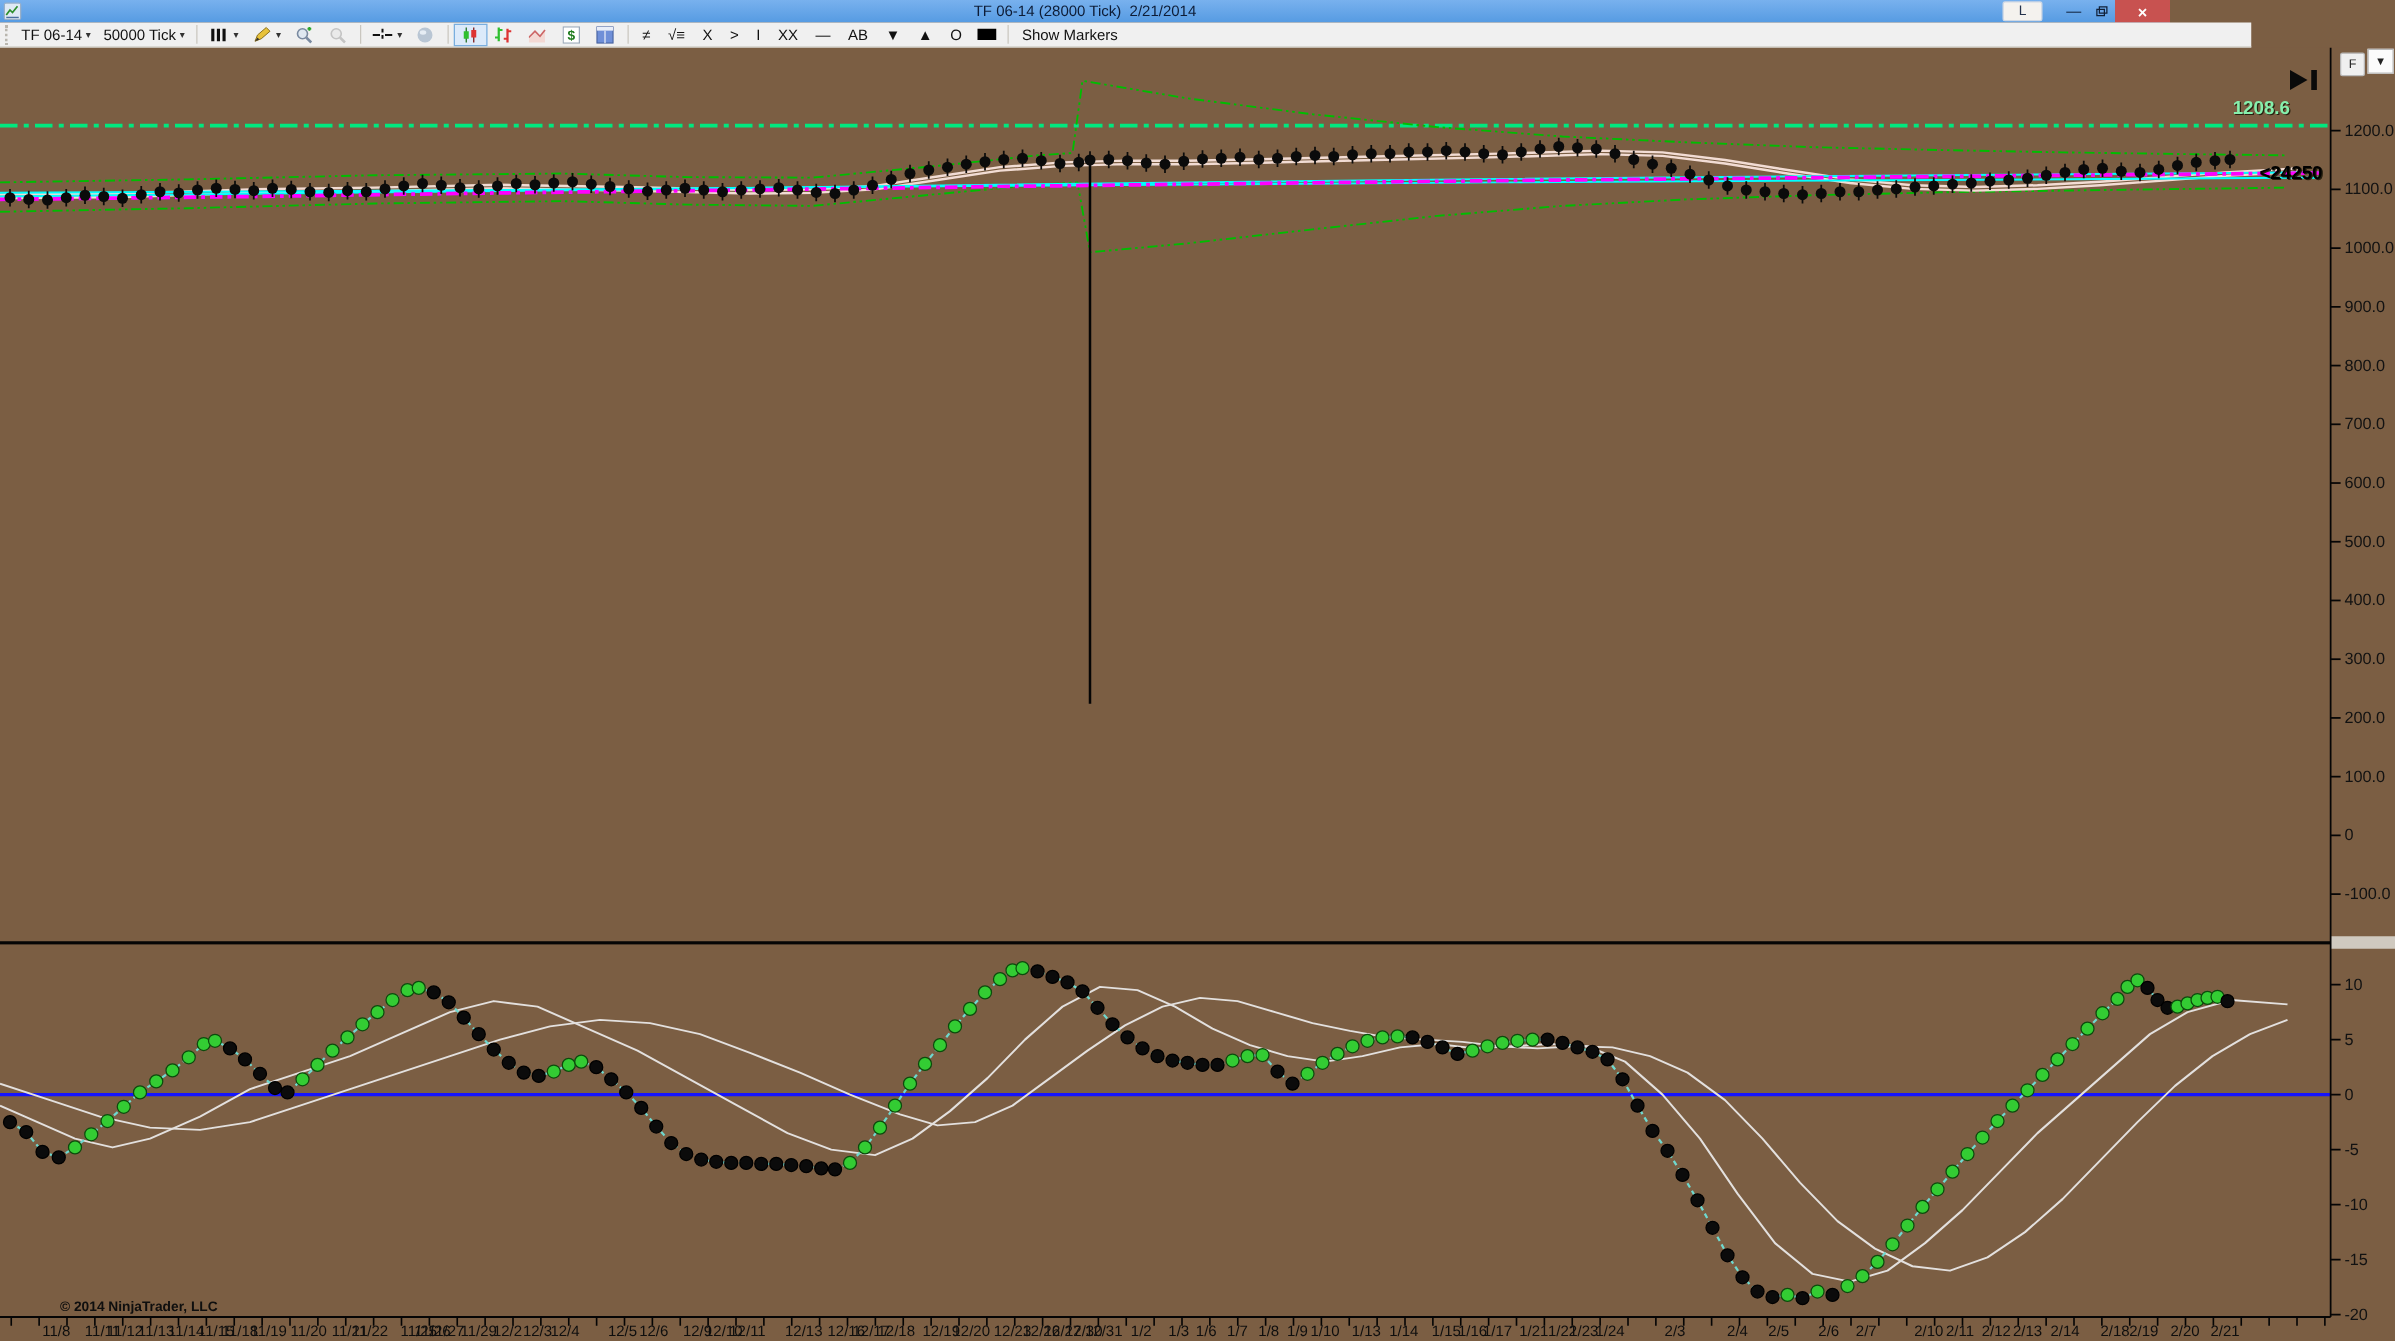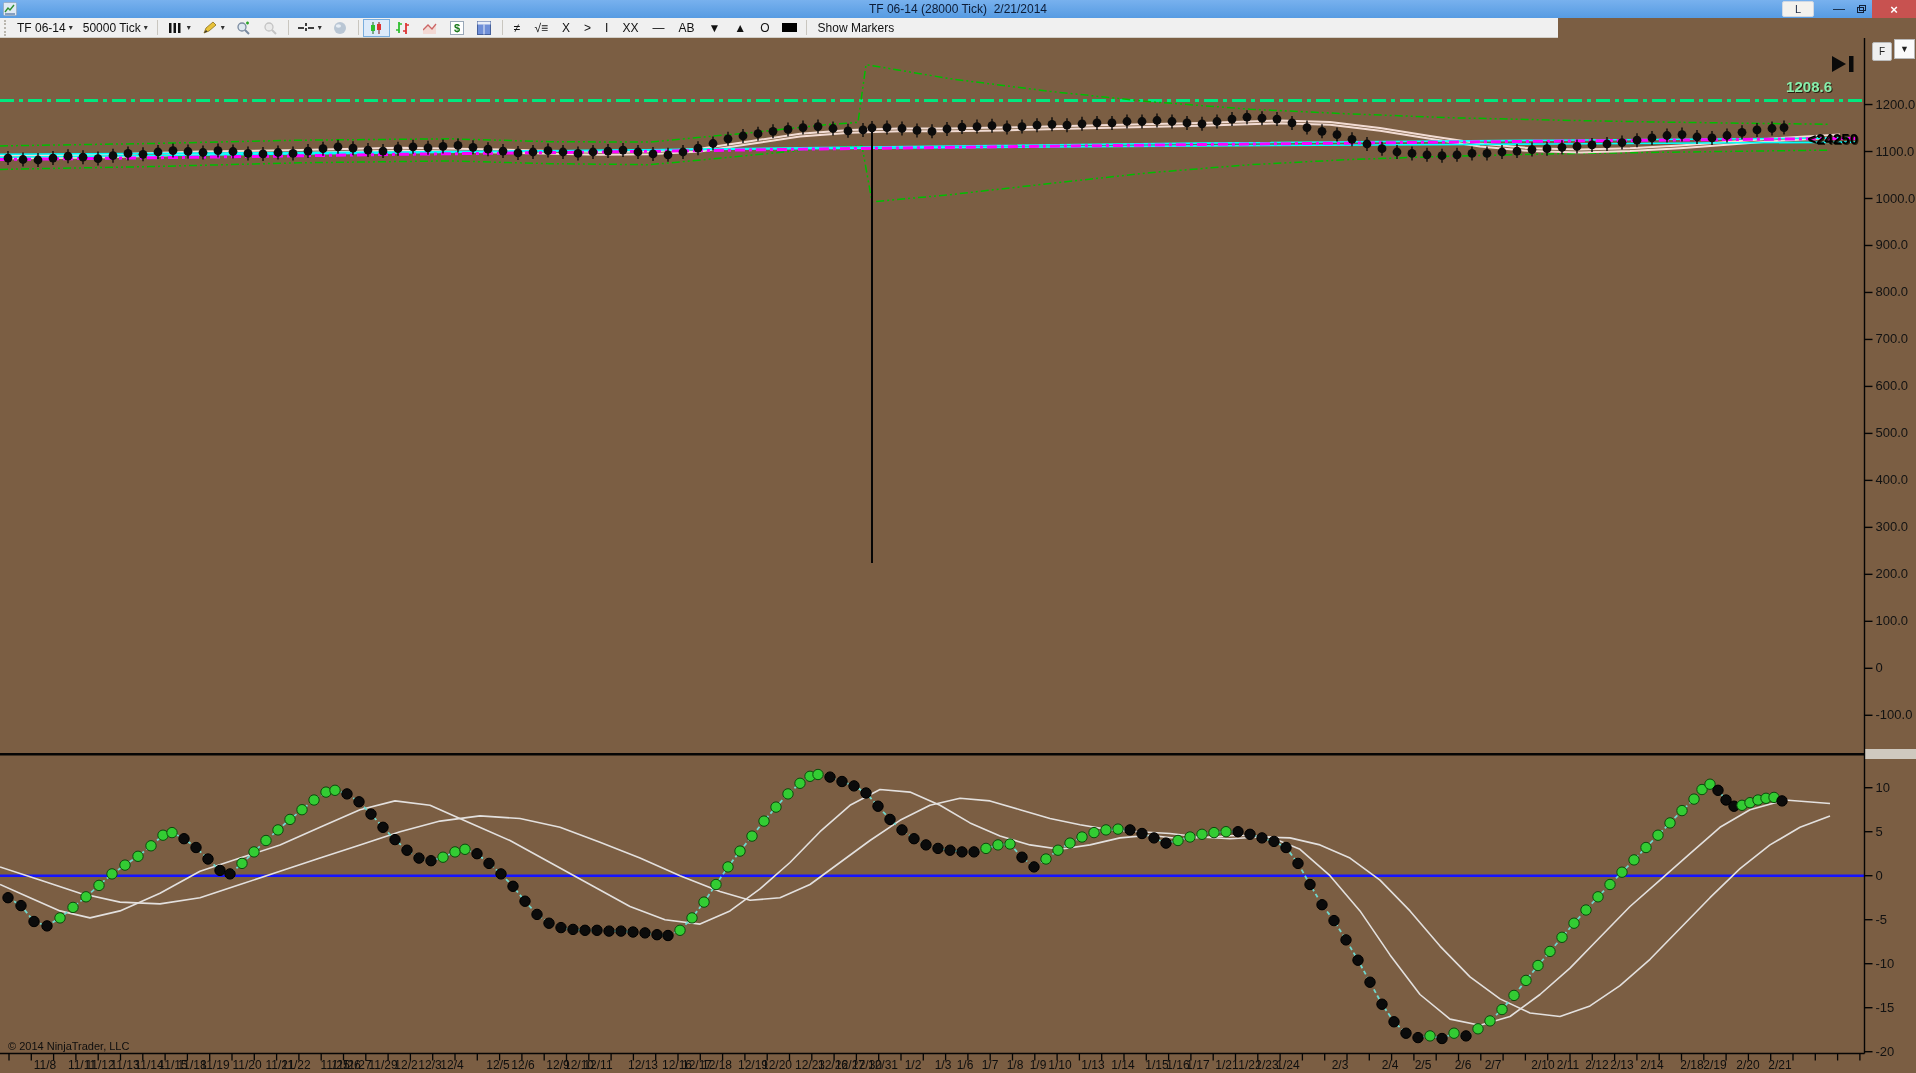--- a/index.html
+++ b/index.html
@@ -3,21 +3,21 @@
 <meta charset="utf-8">
 <style>
   * { box-sizing: border-box; }
   html,body { margin:0; padding:0; }
   body {
     width:1916px; height:1073px; overflow:hidden; position:relative;
     font-family:"Liberation Sans", sans-serif; background:#7b5e43;
   }
   
   .titlebar {
-    position:absolute; top:0; left:0; width:1916px; height:18px;
+    position:absolute; top:0; left:0; width:1736px; height:18px;
     background:linear-gradient(#78b1ee,#569be2);
     display:flex; align-items:center; z-index:30;
   }
   .app-icon { position:absolute; left:3px; top:2px; width:14px; height:14px;
     background:#e8eef5; border:1px solid #9ab0c8; border-radius:2px; }
   .app-icon svg { display:block; }
   .win-title {
     position:absolute; left:50%; transform:translateX(-50%);
     font-size:12px; color:#0d1c36; white-space:pre;
   }
@@ -29,40 +29,40 @@
   }
   .win-btn { width:22px; display:flex; align-items:center; justify-content:center; color:#102038; font-size:12px; }
   .restore-glyph { position:relative; width:9px; height:8px; }
   .restore-glyph i { position:absolute; border:1px solid #102038; background:transparent; display:block; }
   .restore-glyph i.b { left:0; bottom:0; width:7px; height:6px; background:#6aa6e8; }
   .restore-glyph i.f { right:0; top:0; width:7px; height:6px; }
   .close-btn { width:44px; background:#c85250; color:#fff; font-size:13px; font-weight:bold;
     display:flex; align-items:center; justify-content:center; }
   
   .toolbar {
-    position:absolute; top:18px; left:0; width:1558px; height:20px;
+    position:absolute; top:18px; left:0; width:1801px; height:20px;
     background:#f0f0f0; border-bottom:1px solid #d2cfc8;
     display:flex; align-items:center; font-size:12px; color:#111; z-index:30; padding-left:2px;
   }
   .grip { width:4px; height:16px; border-left:2px dotted #b9b6ae; margin:0 4px 0 2px; }
   .tsep { width:1px; height:15px; background:#c9c6bf; margin:0 4px; }
   .tbtn { height:18px; display:flex; align-items:center; padding:0 4px; white-space:pre; cursor:default; border:1px solid transparent; }
   .caret { font-size:8px; margin-left:3px; color:#333; }
   .sym { font-size:12px; padding:0 6px; }
   .blackrect { width:15px; height:9px; background:#000; display:inline-block; }
   .icon16 { width:17px; height:16px; display:flex; align-items:center; justify-content:center; }
   .selected-style { border:1px solid #7aaede; background:#dceafa; }
   .showmarkers { padding:0 6px; }
   
   .chart-wrap { position:absolute; top:38px; left:0; width:1916px; height:1035px; }
   .overlay-label { position:absolute; font-weight:bold; font-size:15px; white-space:pre; z-index:10;
     text-shadow:1px 1px 0 #27200f; }
   #levelLabel { color:#86efac; }
   #yellowLabel { color:#000000; }
-  #copyright { position:absolute; font-size:11px; color:#0e0e0e; font-weight:normal; text-shadow:none; z-index:10; }
+  #copyright { position:absolute; font-size:11px; color:#0e0e0e; font-weight:bold; text-shadow:none; z-index:10;margin-left:40px; }
   .corner-btn { position:absolute; background:#f0f0f0; border:1px solid #b9b9b9;
     display:flex; align-items:center; justify-content:center; z-index:20; font-size:10px; color:#222; }
   #fBtn { left:1872px; top:4px; width:20px; height:19px; background:#efefef; border-radius:2px; }
   #scrollBtn { left:1894px; top:1px; width:21px; height:20px; background:#fbfbfb; font-size:9px; }
   svg text { font-family:"Liberation Sans", sans-serif; }
 </style>
 </head>
 <body>
 
 <div class="titlebar">

